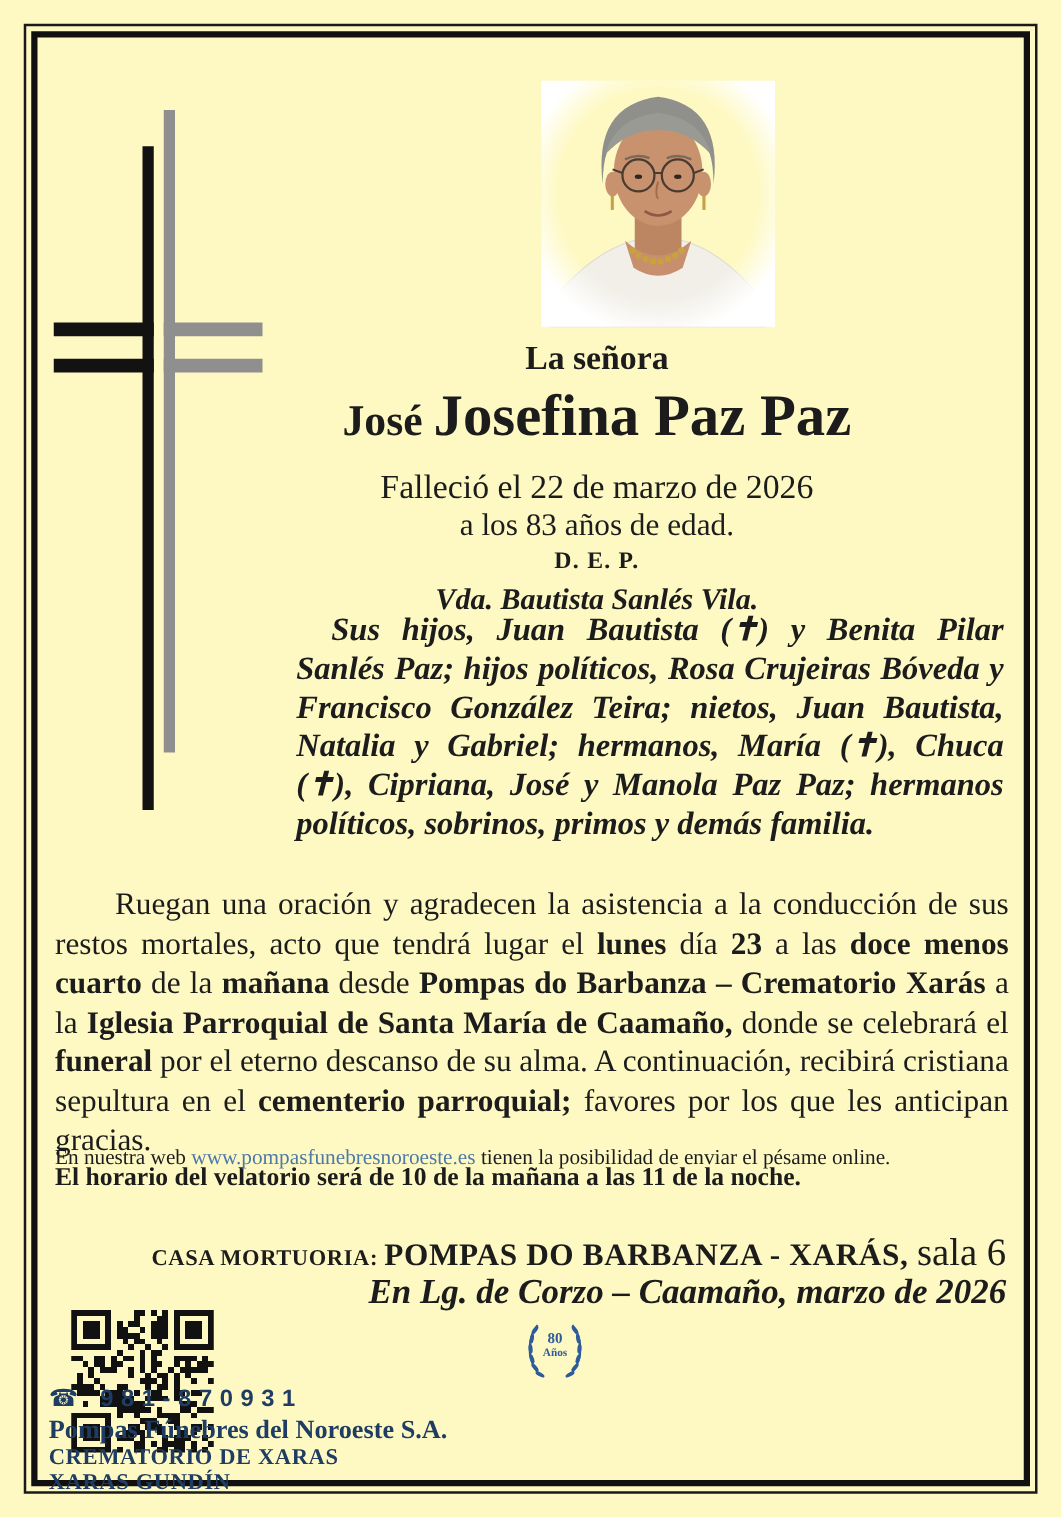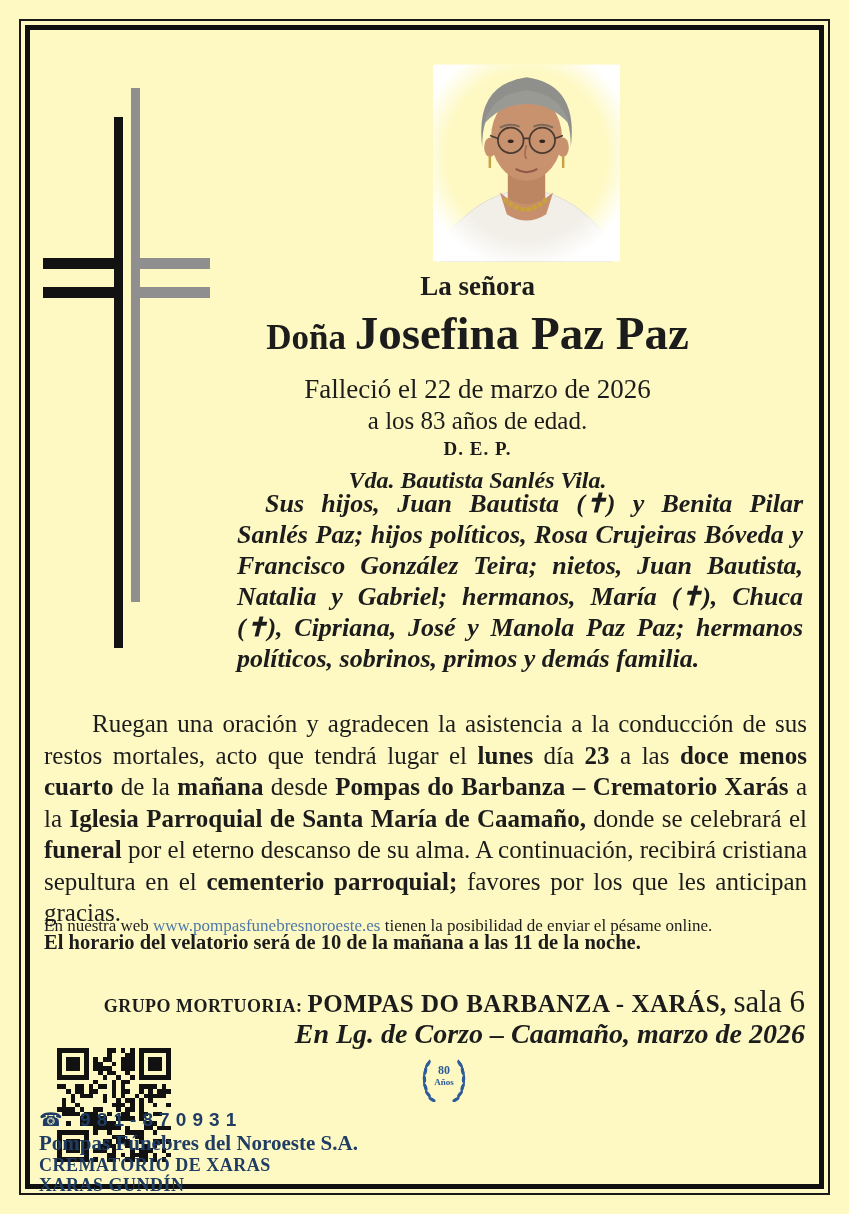--- a/index.html
+++ b/index.html
@@ -125,38 +125,38 @@
           <circle cx="114" cy="138" r="2.6"></circle>
       </g>
 
       <rect x="0" y="0" width="190" height="200" fill="url(#fade)"></rect>
     </svg>
   </div>
 
   <div class="topblock">
     <div class="intro">La señora</div>
     <div class="nameline">
-      <span class="prefix">Doña </span><span class="name">Josefina Paz Paz</span>
+      <span class="prefix">José </span><span class="name">Josefina Paz Paz</span>
     </div>
     <div class="death">Falleció el 22 de marzo de 2026</div>
     <div class="age">a los 83 años de edad.</div>
     <div class="dep">D. E. P.</div>
     <div class="widow">Vda. Bautista Sanlés Vila.</div>
   </div>
 
   <div class="family">Sus hijos, Juan Bautista (✝) y Benita Pilar Sanlés Paz; hijos políticos, Rosa Crujeiras Bóveda y Francisco González Teira; nietos, Juan Bautista, Natalia y Gabriel; hermanos, María (✝), Chuca (✝), Cipriana, José y Manola Paz Paz; hermanos políticos, sobrinos, primos y demás familia.</div>
 
   <div class="mainpar"><span>Ruegan una oración y agradecen la asistencia a la conducción de sus restos mortales, acto que tendrá lugar el </span><span class="b">lunes</span><span> día </span><span class="b">23</span><span> a las </span><span class="b">doce menos cuarto</span><span> de la </span><span class="b">mañana</span><span> desde </span><span class="b">Pompas do Barbanza – Crematorio Xarás</span><span> a la </span><span class="b">Iglesia Parroquial de Santa María de Caamaño,</span><span> donde se celebrará el </span><span class="b">funeral</span><span> por el eterno descanso de su alma. A continuación, recibirá cristiana sepultura en el </span><span class="b">cementerio parroquial;</span><span> favores por los que les anticipan gracias.</span></div>
 
   <div class="schedule">El horario del velatorio será de 10 de la mañana a las 11 de la noche.</div>
 
   <div class="webline"><span>En nuestra web </span><span class="link">www.pompasfunebresnoroeste.es</span><span> tienen la posibilidad de enviar el pésame online.</span></div>
 
   <div class="casa">
-    <span class="label">GRUPO MORTUORIA: </span><span class="mort-name">POMPAS DO BARBANZA - XARÁS, </span><span class="room">sala 6</span>
+    <span class="label">CASA MORTUORIA: </span><span class="mort-name">POMPAS DO BARBANZA - XARÁS, </span><span class="room">sala 6</span>
   </div>
 
   <div class="lugar">En Lg. de Corzo – Caamaño, marzo de 2026</div>
 
   <div class="qr">
     <svg id="qr-svg" width="114" height="114" viewBox="0 0 25 25" shape-rendering="crispEdges" xmlns="http://www.w3.org/2000/svg">
         <path d="M0 0h1v1h-1zM1 0h1v1h-1zM2 0h1v1h-1zM3 0h1v1h-1zM4 0h1v1h-1zM5 0h1v1h-1zM6 0h1v1h-1zM11 0h1v1h-1zM12 0h1v1h-1zM14 0h1v1h-1zM16 0h1v1h-1zM18 0h1v1h-1zM19 0h1v1h-1zM20 0h1v1h-1zM21 0h1v1h-1zM22 0h1v1h-1zM23 0h1v1h-1zM24 0h1v1h-1zM0 1h1v1h-1zM6 1h1v1h-1zM11 1h1v1h-1zM15 1h1v1h-1zM16 1h1v1h-1zM18 1h1v1h-1zM24 1h1v1h-1zM0 2h1v1h-1zM2 2h1v1h-1zM3 2h1v1h-1zM4 2h1v1h-1zM6 2h1v1h-1zM8 2h1v1h-1zM10 2h1v1h-1zM11 2h1v1h-1zM14 2h1v1h-1zM15 2h1v1h-1zM16 2h1v1h-1zM18 2h1v1h-1zM20 2h1v1h-1zM21 2h1v1h-1zM22 2h1v1h-1zM24 2h1v1h-1zM0 3h1v1h-1zM2 3h1v1h-1zM3 3h1v1h-1zM4 3h1v1h-1zM6 3h1v1h-1zM8 3h1v1h-1zM9 3h1v1h-1zM12 3h1v1h-1zM14 3h1v1h-1zM15 3h1v1h-1zM16 3h1v1h-1zM18 3h1v1h-1zM20 3h1v1h-1zM21 3h1v1h-1zM22 3h1v1h-1zM24 3h1v1h-1zM0 4h1v1h-1zM2 4h1v1h-1zM3 4h1v1h-1zM4 4h1v1h-1zM6 4h1v1h-1zM8 4h1v1h-1zM9 4h1v1h-1zM10 4h1v1h-1zM11 4h1v1h-1zM14 4h1v1h-1zM15 4h1v1h-1zM16 4h1v1h-1zM18 4h1v1h-1zM20 4h1v1h-1zM21 4h1v1h-1zM22 4h1v1h-1zM24 4h1v1h-1zM0 5h1v1h-1zM6 5h1v1h-1zM9 5h1v1h-1zM11 5h1v1h-1zM12 5h1v1h-1zM15 5h1v1h-1zM18 5h1v1h-1zM24 5h1v1h-1zM0 6h1v1h-1zM1 6h1v1h-1zM2 6h1v1h-1zM3 6h1v1h-1zM4 6h1v1h-1zM5 6h1v1h-1zM6 6h1v1h-1zM10 6h1v1h-1zM13 6h1v1h-1zM16 6h1v1h-1zM18 6h1v1h-1zM19 6h1v1h-1zM20 6h1v1h-1zM21 6h1v1h-1zM22 6h1v1h-1zM23 6h1v1h-1zM24 6h1v1h-1zM8 7h1v1h-1zM12 7h1v1h-1zM14 7h1v1h-1zM15 7h1v1h-1zM0 8h1v1h-1zM1 8h1v1h-1zM4 8h1v1h-1zM5 8h1v1h-1zM7 8h1v1h-1zM9 8h1v1h-1zM10 8h1v1h-1zM12 8h1v1h-1zM14 8h1v1h-1zM18 8h1v1h-1zM19 8h1v1h-1zM20 8h1v1h-1zM21 8h1v1h-1zM23 8h1v1h-1zM2 9h1v1h-1zM4 9h1v1h-1zM5 9h1v1h-1zM7 9h1v1h-1zM8 9h1v1h-1zM12 9h1v1h-1zM14 9h1v1h-1zM15 9h1v1h-1zM18 9h1v1h-1zM20 9h1v1h-1zM22 9h1v1h-1zM23 9h1v1h-1zM24 9h1v1h-1zM3 10h1v1h-1zM5 10h1v1h-1zM6 10h1v1h-1zM7 10h1v1h-1zM10 10h1v1h-1zM12 10h1v1h-1zM14 10h1v1h-1zM17 10h1v1h-1zM19 10h1v1h-1zM20 10h1v1h-1zM21 10h1v1h-1zM22 10h1v1h-1zM23 10h1v1h-1zM1 11h1v1h-1zM3 11h1v1h-1zM10 11h1v1h-1zM13 11h1v1h-1zM15 11h1v1h-1zM16 11h1v1h-1zM18 11h1v1h-1zM20 11h1v1h-1zM1 12h1v1h-1zM4 12h1v1h-1zM12 12h1v1h-1zM13 12h1v1h-1zM14 12h1v1h-1zM16 12h1v1h-1zM18 12h1v1h-1zM21 12h1v1h-1zM24 12h1v1h-1zM0 13h1v1h-1zM1 13h1v1h-1zM2 13h1v1h-1zM3 13h1v1h-1zM5 13h1v1h-1zM8 13h1v1h-1zM9 13h1v1h-1zM13 13h1v1h-1zM15 13h1v1h-1zM16 13h1v1h-1zM18 13h1v1h-1zM1 14h1v1h-1zM2 14h1v1h-1zM3 14h1v1h-1zM4 14h1v1h-1zM6 14h1v1h-1zM7 14h1v1h-1zM8 14h1v1h-1zM11 14h1v1h-1zM14 14h1v1h-1zM15 14h1v1h-1zM18 14h1v1h-1zM19 14h1v1h-1zM21 14h1v1h-1zM22 14h1v1h-1zM5 15h1v1h-1zM6 15h1v1h-1zM7 15h1v1h-1zM8 15h1v1h-1zM9 15h1v1h-1zM10 15h1v1h-1zM13 15h1v1h-1zM14 15h1v1h-1zM15 15h1v1h-1zM16 15h1v1h-1zM18 15h1v1h-1zM2 16h1v1h-1zM5 16h1v1h-1zM6 16h1v1h-1zM7 16h1v1h-1zM8 16h1v1h-1zM9 16h1v1h-1zM10 16h1v1h-1zM11 16h1v1h-1zM12 16h1v1h-1zM19 16h1v1h-1zM20 16h1v1h-1zM21 16h1v1h-1zM8 17h1v1h-1zM9 17h1v1h-1zM10 17h1v1h-1zM11 17h1v1h-1zM12 17h1v1h-1zM13 17h1v1h-1zM15 17h1v1h-1zM19 17h1v1h-1zM20 17h1v1h-1zM22 17h1v1h-1zM23 17h1v1h-1zM24 17h1v1h-1zM0 18h1v1h-1zM1 18h1v1h-1zM2 18h1v1h-1zM3 18h1v1h-1zM4 18h1v1h-1zM5 18h1v1h-1zM6 18h1v1h-1zM8 18h1v1h-1zM11 18h1v1h-1zM15 18h1v1h-1zM16 18h1v1h-1zM17 18h1v1h-1zM18 18h1v1h-1zM21 18h1v1h-1zM0 19h1v1h-1zM6 19h1v1h-1zM12 19h1v1h-1zM13 19h1v1h-1zM14 19h1v1h-1zM17 19h1v1h-1zM18 19h1v1h-1zM0 20h1v1h-1zM2 20h1v1h-1zM3 20h1v1h-1zM4 20h1v1h-1zM6 20h1v1h-1zM10 20h1v1h-1zM11 20h1v1h-1zM13 20h1v1h-1zM14 20h1v1h-1zM15 20h1v1h-1zM18 20h1v1h-1zM21 20h1v1h-1zM22 20h1v1h-1zM24 20h1v1h-1zM0 21h1v1h-1zM2 21h1v1h-1zM3 21h1v1h-1zM4 21h1v1h-1zM6 21h1v1h-1zM9 21h1v1h-1zM10 21h1v1h-1zM11 21h1v1h-1zM12 21h1v1h-1zM15 21h1v1h-1zM19 21h1v1h-1zM21 21h1v1h-1zM0 22h1v1h-1zM2 22h1v1h-1zM3 22h1v1h-1zM4 22h1v1h-1zM6 22h1v1h-1zM8 22h1v1h-1zM9 22h1v1h-1zM10 22h1v1h-1zM12 22h1v1h-1zM16 22h1v1h-1zM18 22h1v1h-1zM19 22h1v1h-1zM20 22h1v1h-1zM23 22h1v1h-1zM0 23h1v1h-1zM6 23h1v1h-1zM11 23h1v1h-1zM12 23h1v1h-1zM14 23h1v1h-1zM16 23h1v1h-1zM17 23h1v1h-1zM18 23h1v1h-1zM19 23h1v1h-1zM21 23h1v1h-1zM24 23h1v1h-1zM0 24h1v1h-1zM1 24h1v1h-1zM2 24h1v1h-1zM3 24h1v1h-1zM4 24h1v1h-1zM5 24h1v1h-1zM6 24h1v1h-1zM8 24h1v1h-1zM11 24h1v1h-1zM12 24h1v1h-1zM15 24h1v1h-1zM16 24h1v1h-1zM18 24h1v1h-1zM19 24h1v1h-1zM21 24h1v1h-1zM23 24h1v1h-1z" fill="#111"></path>
       </svg>
   </div>
 

